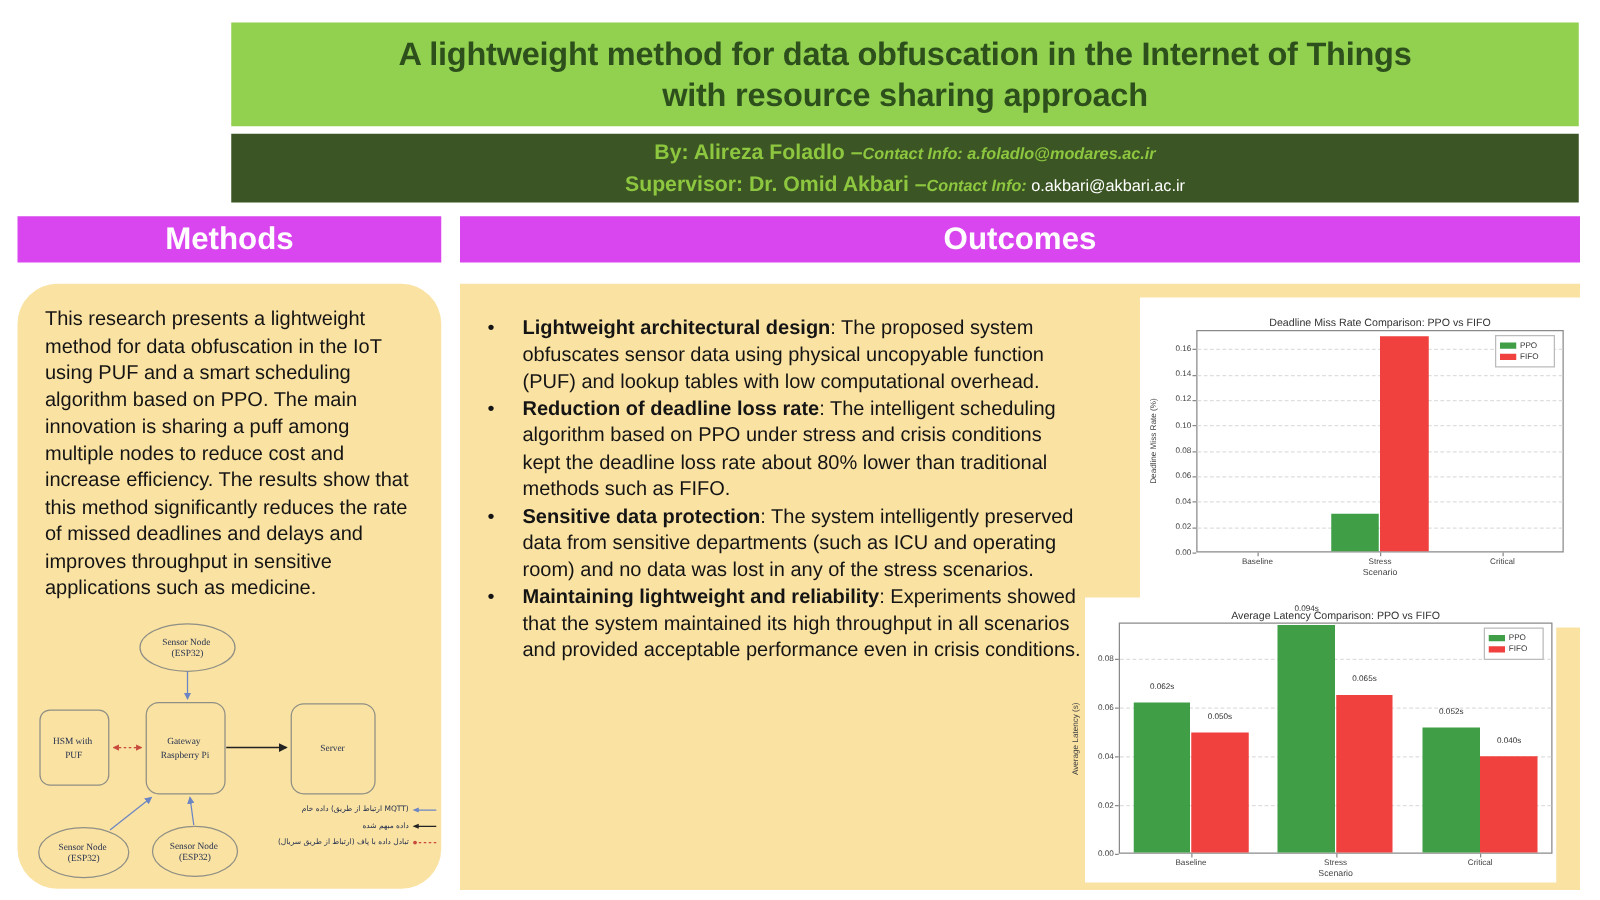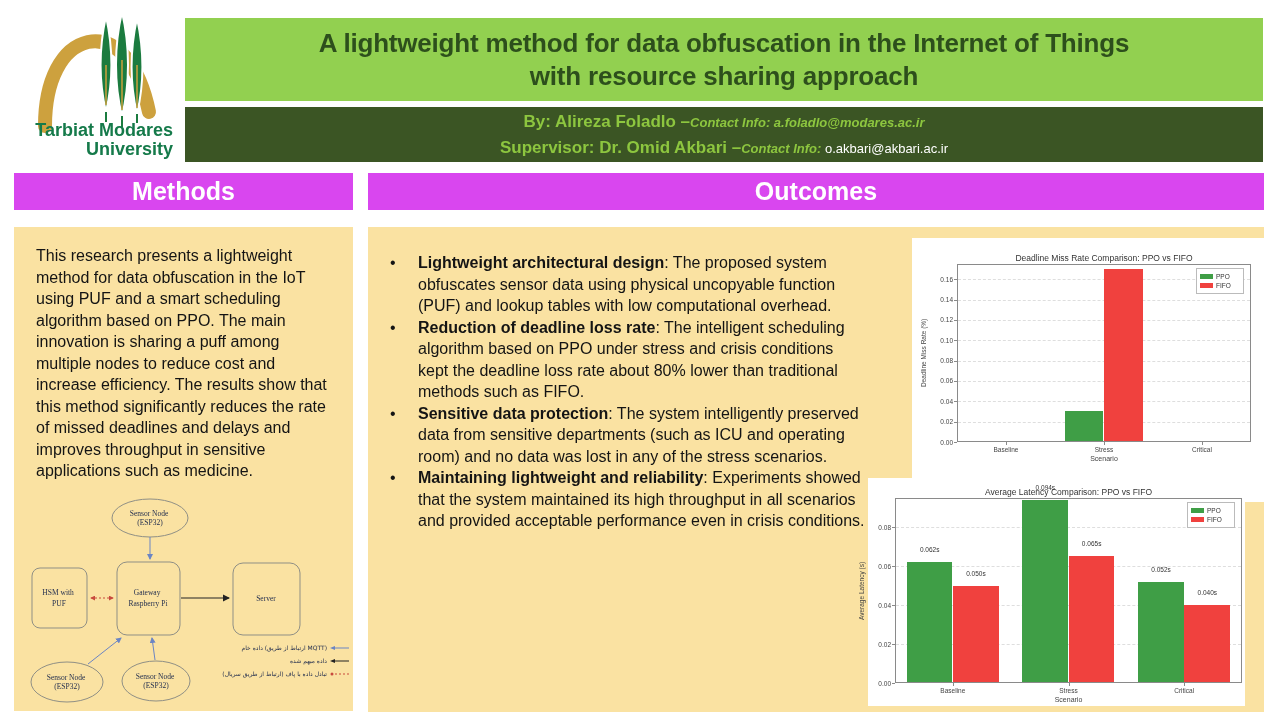--- a/index.html
+++ b/index.html
@@ -18,21 +18,21 @@
   .contact-email-white{color:#ffffff;font-style:normal;font-weight:400;font-size:13px;}
 
   
   .section-bar{position:absolute;top:173px;height:37px;background:#d946ef;color:#fff;
                font-size:25px;font-weight:700;text-align:center;line-height:37px;}
   .methods-bar{left:14px;width:339px;}
   .outcomes-bar{left:368px;width:896px;}
 
   
   .panel{position:absolute;top:227px;background:#fae2a2;}
-  .methods-panel{left:14px;width:339px;height:484px;}
+  .methods-panel{left:14px;width:339px;height:484px;border-radius:32px;}
   .outcomes-panel{left:368px;width:896px;height:485px;}
 
   .methods-text{padding:18px 18px 0 22px;font-size:16px;line-height:21.5px;color:#141414;}
 
   .bullets{position:absolute;left:22px;top:25px;width:478px;font-size:16px;line-height:21.5px;color:#141414;}
   .bullet-row{display:flex;}
   .bullet-marker{width:28px;flex:0 0 28px;}
   .bullet-text{width:448px;}
   .bullet-text b{font-weight:700;}
 
@@ -45,38 +45,20 @@
   
   .chart-card{position:absolute;background:#ffffff;overflow:visible;}
   .card-top{left:500px;top:11px;width:377px;height:264px;margin-left:44px;}
   .card-bottom{left:500px;top:251px;width:377px;height:228px;}
 </style>
 </head>
 <body>
 
 <div class="poster">
 
-  <div class="logo-box">
-    <svg width="170" height="158" viewBox="0 0 170 158">
-      <path d="M35,116 C35,70 52,38 78,32 C108,26 130,58 139,102" fill="none" stroke="#cda13e" stroke-width="14" stroke-linecap="round"></path>
-      <g stroke="#ffffff" stroke-width="2" fill="#1b7b3f">
-        <path d="M96,6 C89,38 89,72 96,102 C103,72 103,38 96,6 Z"></path>
-        <path d="M112,2 C104,36 104,74 112,106 C120,74 120,36 112,2 Z"></path>
-        <path d="M127,8 C120,40 120,74 127,104 C134,74 134,40 127,8 Z"></path>
-      </g>
-      <g stroke="#cda13e" stroke-width="1.5" fill="none">
-        <path d="M96,55 L96,95 M112,50 L112,100 M127,55 L127,98"></path>
-      </g>
-      <g stroke="#1b7b3f" stroke-width="2">
-        <path d="M96,102 L96,112 M112,106 L112,117 M127,104 L127,113"></path>
-      </g>
-      <text x="163" y="126" text-anchor="end" font-family="Liberation Sans, sans-serif" font-size="18" font-weight="bold" fill="#157a4a">Tarbiat Modares</text>
-      <text x="163" y="145" text-anchor="end" font-family="Liberation Sans, sans-serif" font-size="18" font-weight="bold" fill="#157a4a">University</text>
-    </svg>
-  </div>
 
   <div class="title-bar">
     <div class="title-line">A lightweight method for data obfuscation in the Internet of Things</div>
     <div class="title-line">with resource sharing approach</div>
   </div>
 
   <div class="byline-bar">
     <div class="byline-line">
       <span>By: Alireza Foladlo –</span><span class="contact">Contact Info: a.foladlo@modares.ac.ir</span>
     </div>

